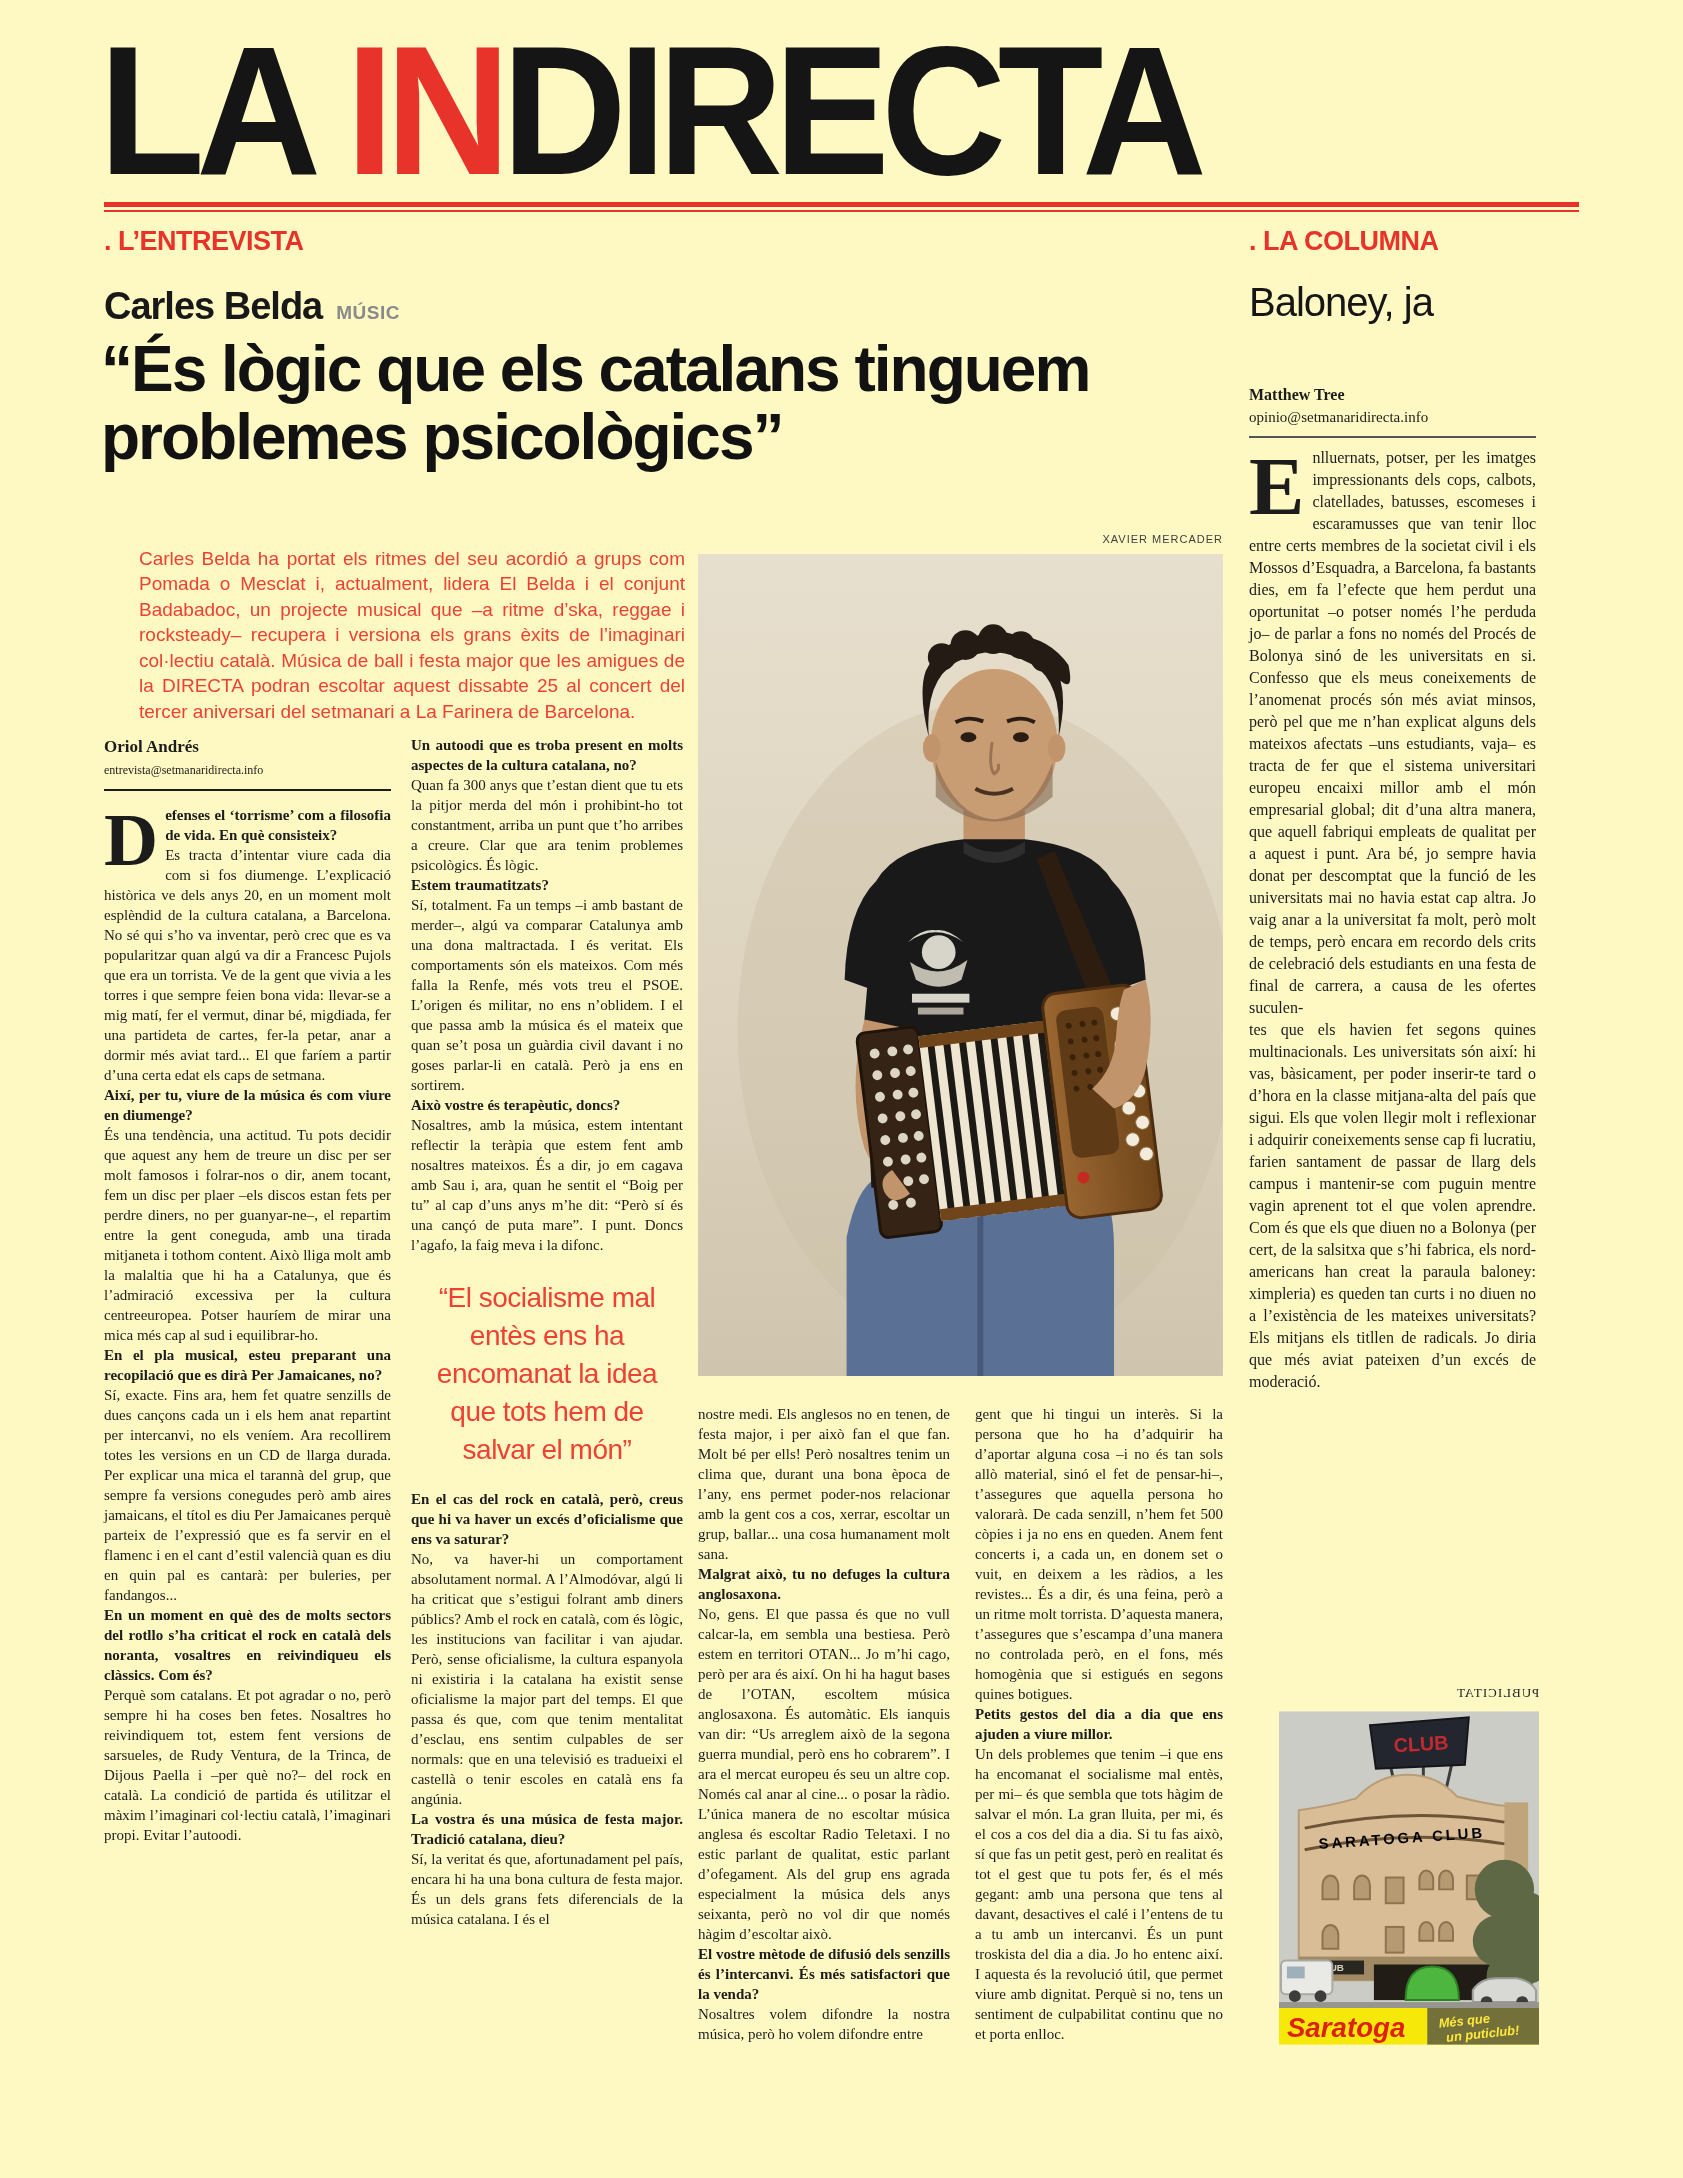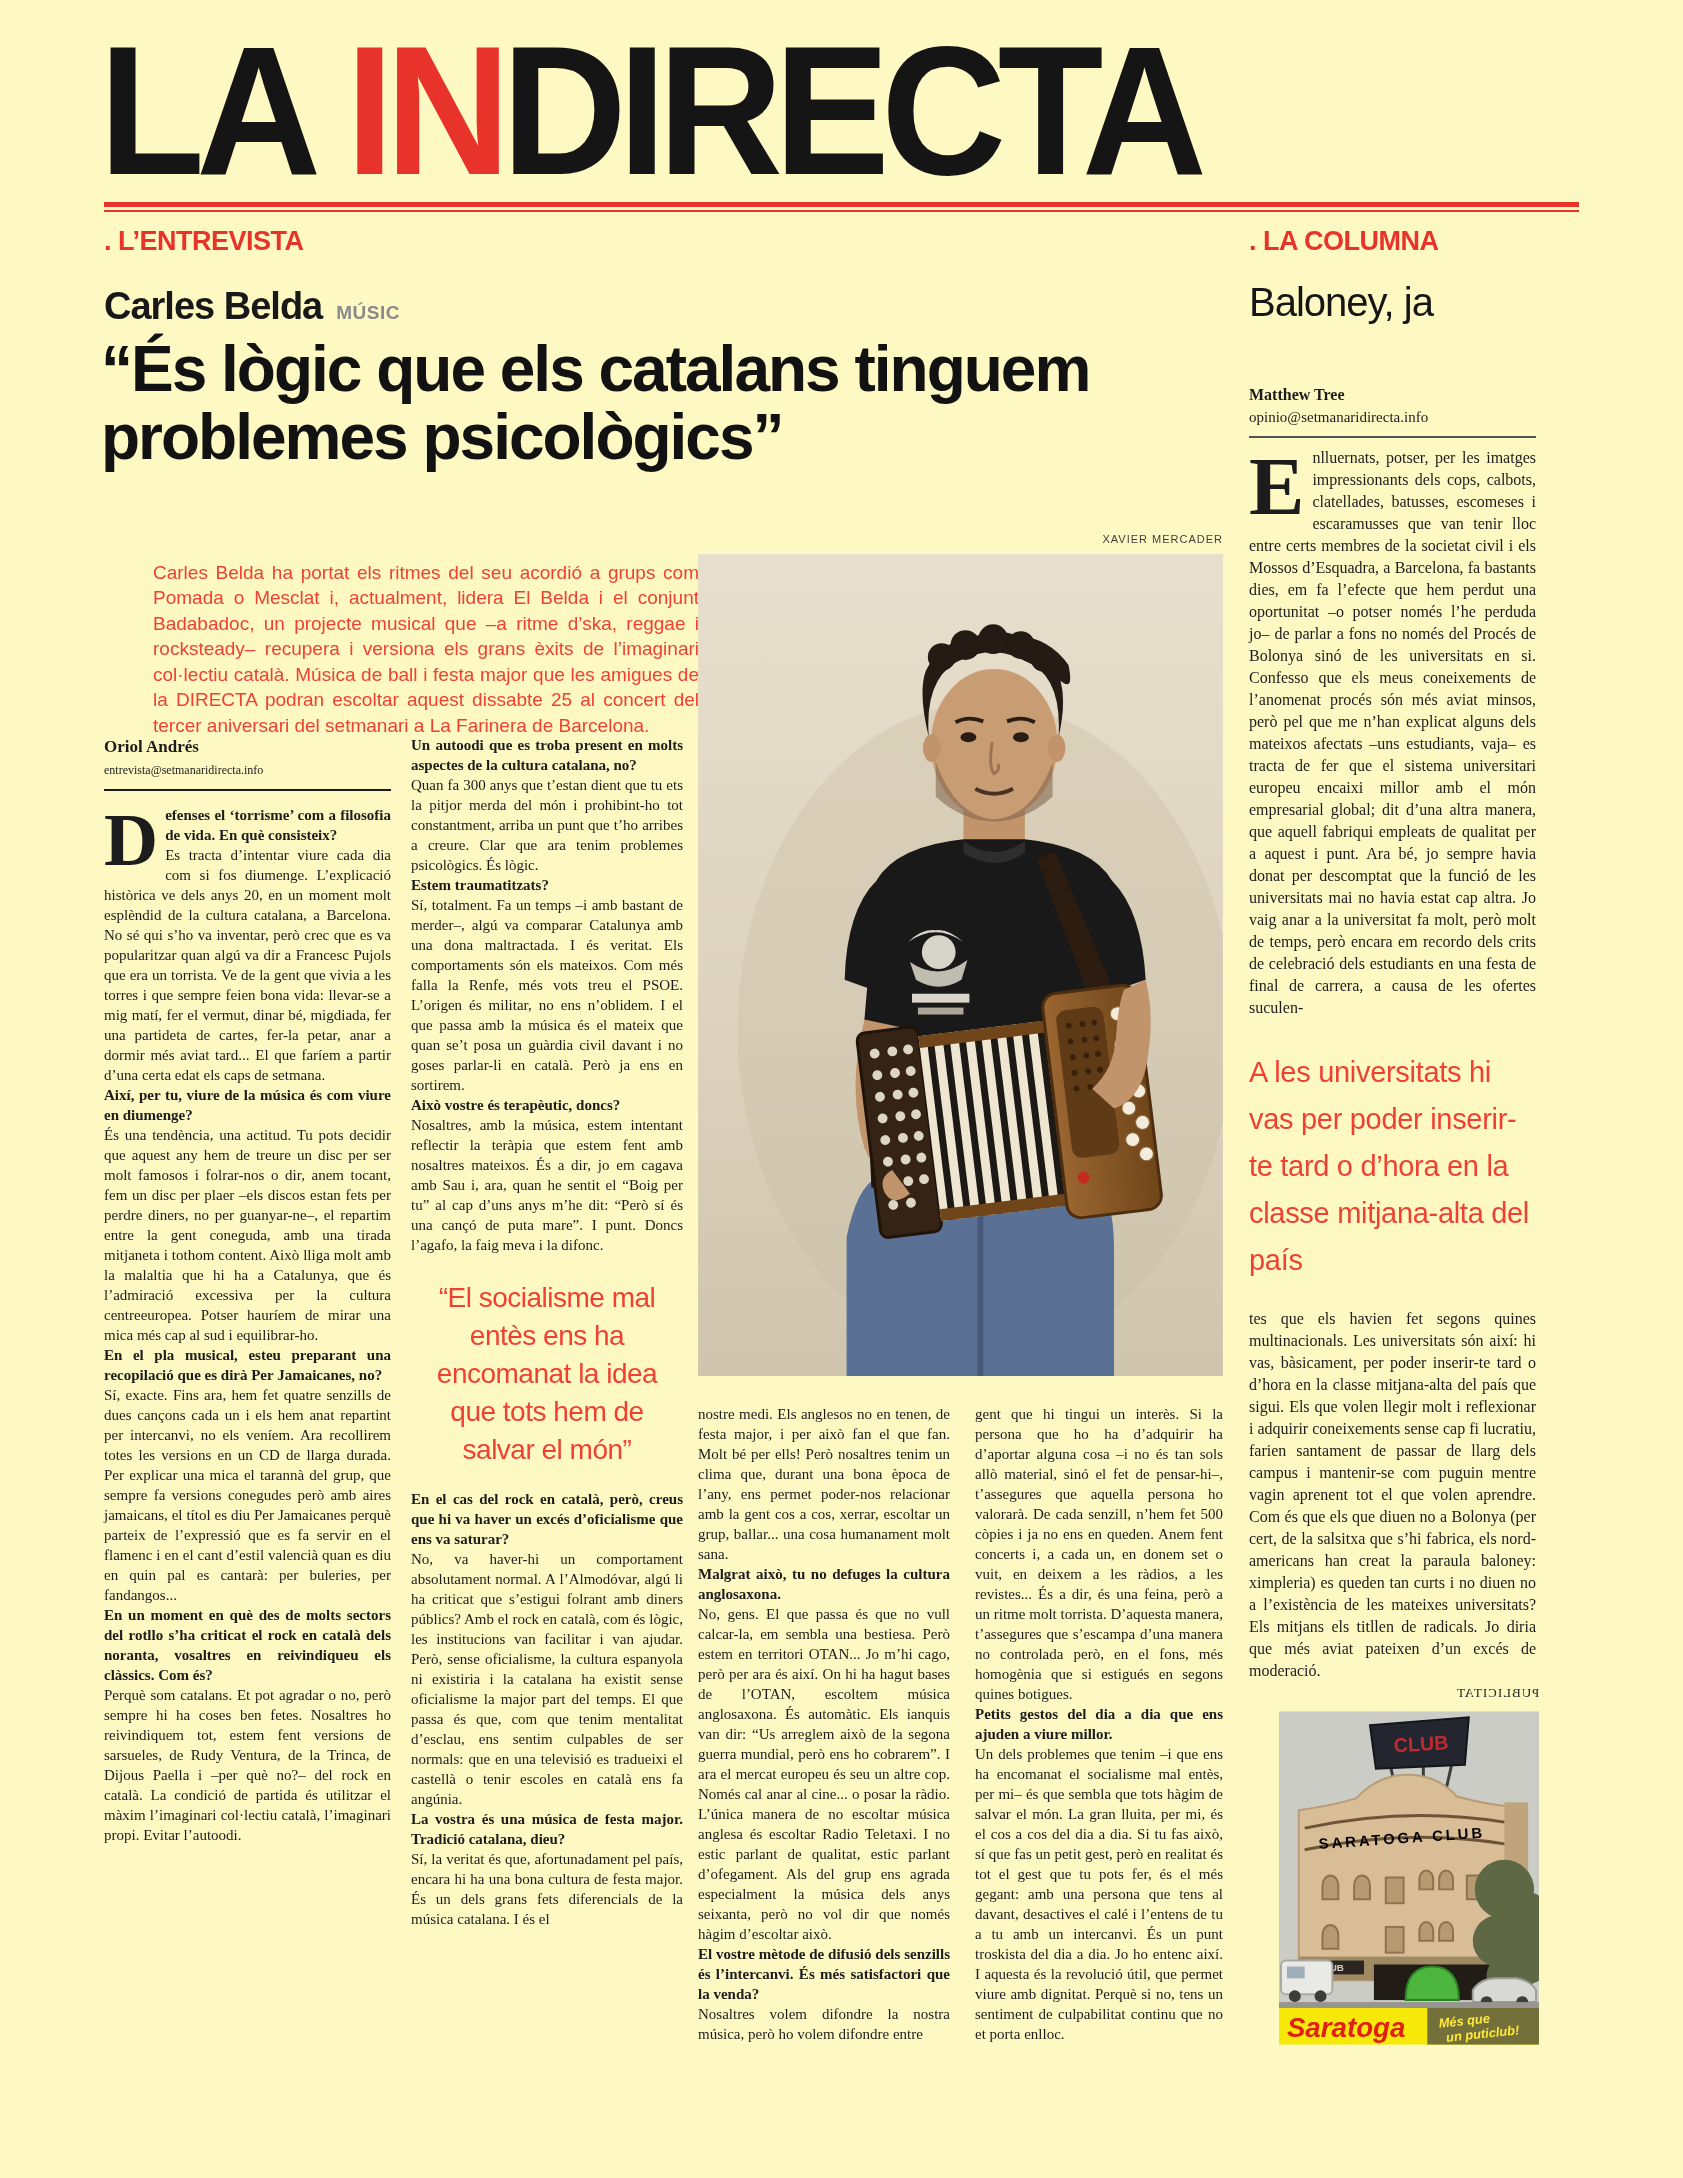--- a/index.html
+++ b/index.html
@@ -27,21 +27,21 @@
   
   .kicker{position:absolute;left:104px;top:285px;font-family:"Liberation Sans",sans-serif;white-space:nowrap;}
   .kicker .name{font-weight:bold;font-size:38px;color:#181818;letter-spacing:-1px;}
   .kicker .role{font-weight:bold;font-size:19px;color:#8a8a8a;margin-left:14px;letter-spacing:0.5px;margin-top:16px;}
   .headline{
     position:absolute;left:101px;top:335px;width:1089px;margin:0;
     font-family:"Liberation Sans",sans-serif;font-weight:bold;
     font-size:64px;line-height:1.07;letter-spacing:-2px;color:#121212;
   }
   .lead{
-    position:absolute;left:139px;top:546px;width:546px;margin:14px;
+    position:absolute;left:139px;top:546px;width:546px;margin:0;
     font-family:"Liberation Sans",sans-serif;font-size:19px;line-height:1.34;
     color:#ee4133;text-align:justify;
   }
   .photo-credit{
     position:absolute;left:926px;top:533px;width:297px;text-align:right;
     font-family:"Liberation Sans",sans-serif;font-size:11px;letter-spacing:1px;color:#3f3f3f;
   }
   .photo{position:absolute;left:698px;top:554px;width:525px;height:822px;margin:0;}
   
   .col{position:absolute;font-size:15px;line-height:20px;text-align:justify;}
@@ -296,21 +296,20 @@
   <div class="section-label" style="left:1249px;top:226px;">. LA COLUMNA</div>
   <h2 class="columna-title">Baloney, ja</h2>
   <div class="columna-byline">
     <div class="author">Matthew Tree</div>
     <div class="email">opinio@setmanaridirecta.info</div>
     <hr class="columna-rule">
   </div>
   <div class="columna-body">
     <div>
         <div class="blk a"><span class="dropcap">E</span>nlluernats, potser, per les imatges impressionants dels cops, calbots, clatellades, batusses, escomeses i escaramusses que van tenir lloc entre certs membres de la societat civil i els Mossos d’Esquadra, a Barcelona, fa bastants dies, em fa l’efecte que hem perdut una oportunitat –o potser només l’he perduda jo– de parlar a fons no només del Procés de Bolonya sinó de les universitats en si. Confesso que els meus coneixements de l’anomenat procés són més aviat minsos, però pel que me n’han explicat alguns dels mateixos afectats –uns estudiants, vaja– es tracta de fer que el sistema universitari europeu encaixi millor amb el món empresarial global; dit d’una altra manera, que aquell fabriqui empleats de qualitat per a aquest i punt. Ara bé, jo sempre havia donat per descomptat que la funció de les universitats mai no havia estat cap altra. Jo vaig anar a la universitat fa molt, però molt de temps, però encara em recordo dels crits de celebració dels estudiants en una festa de final de carrera, a causa de les ofertes suculen-</div>
-        <div class="blk quote">A les universitats hi vas per poder inserir-te tard o d’hora en la classe mitjana-alta del país</div>
         <div class="blk a">tes que els havien fet segons quines multinacionals. Les universitats són així: hi vas, bàsicament, per poder inserir-te tard o d’hora en la classe mitjana-alta del país que sigui. Els que volen llegir molt i reflexionar i adquirir coneixements sense cap fi lucratiu, farien santament de passar de llarg dels campus i mantenir-se com puguin mentre vagin aprenent tot el que volen aprendre. Com és que els que diuen no a Bolonya (per cert, de la salsitxa que s’hi fabrica, els nord-americans han creat la paraula baloney: ximpleria) es queden tan curts i no diuen no a l’existència de les mateixes universitats? Els mitjans els titllen de radicals. Jo diria que més aviat pateixen d’un excés de moderació.</div>
       </div>
   </div>
 
   <div class="publabel">
     <span class="mirror">PUBLICITAT</span>
   </div>
 
   <figure class="ad">
     <svg width="260" height="334" viewBox="0 0 263 337">

